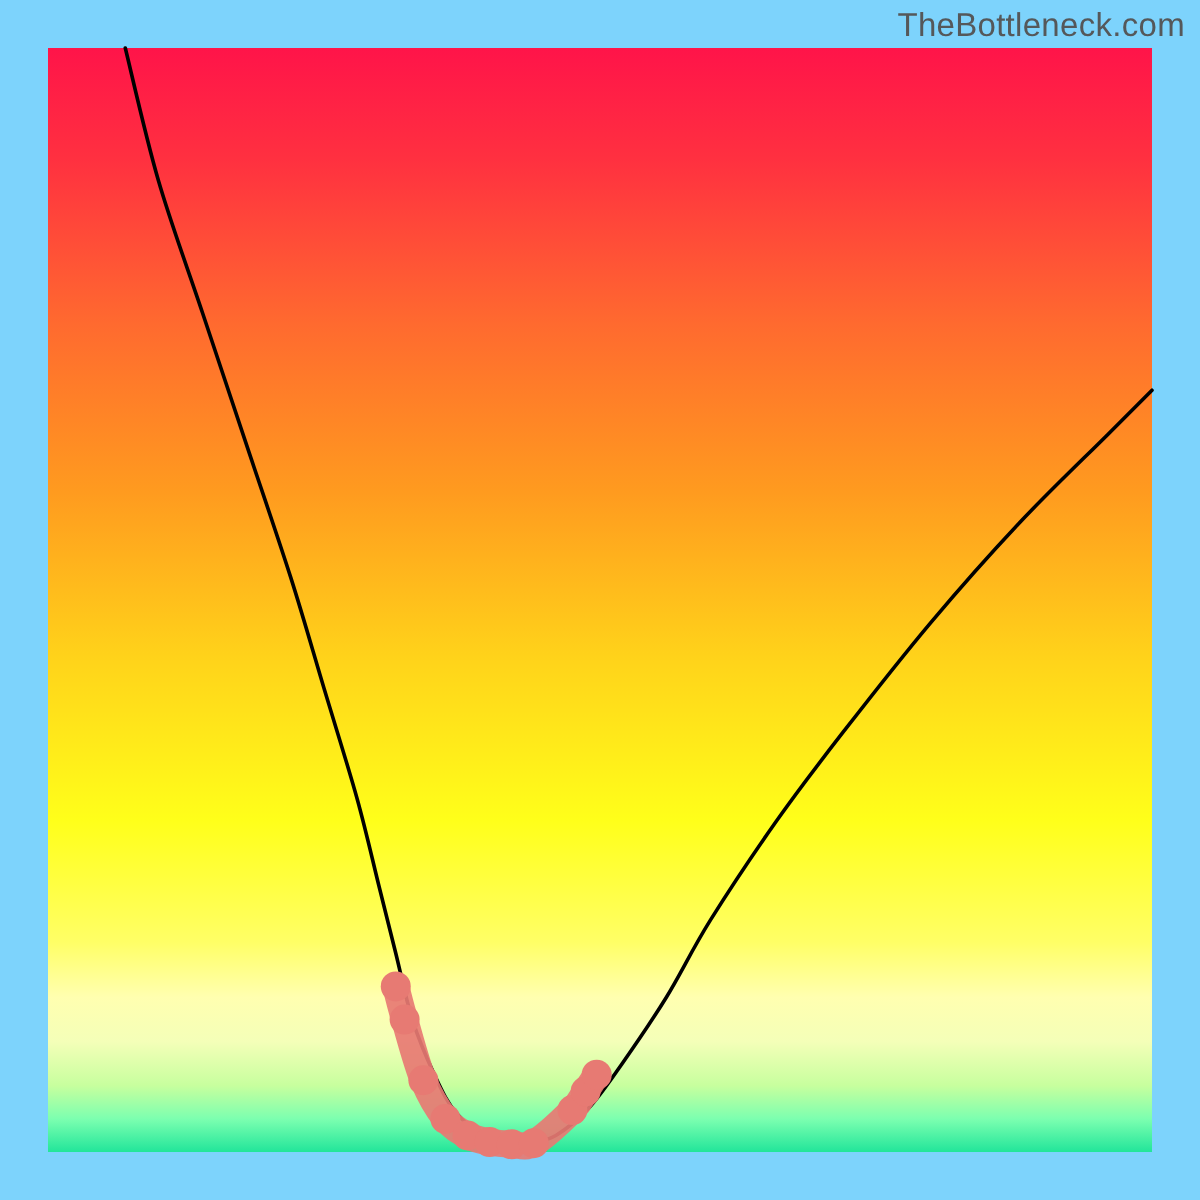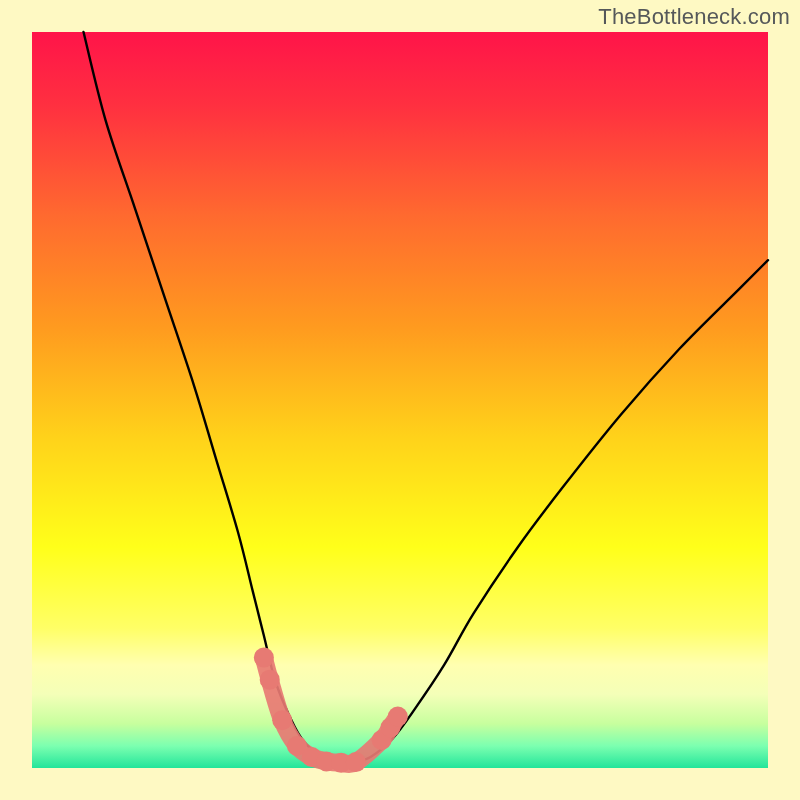--- a/index.html
+++ b/index.html
@@ -10,21 +10,21 @@
     background: #000;
     overflow: hidden;
     font-family: Arial, Helvetica, sans-serif;
   }
   .frame {
     position: absolute;
     top: 0;
     left: 0;
     width: 800px;
     height: 800px;
-    background: #fef9c3;
+    background: #7dd3fc;
   }
   .plot {
     position: absolute;
     top: 32px;
     left: 32px;
     width: 736px;
     height: 736px;
   }
   .watermark {
     position: absolute;

